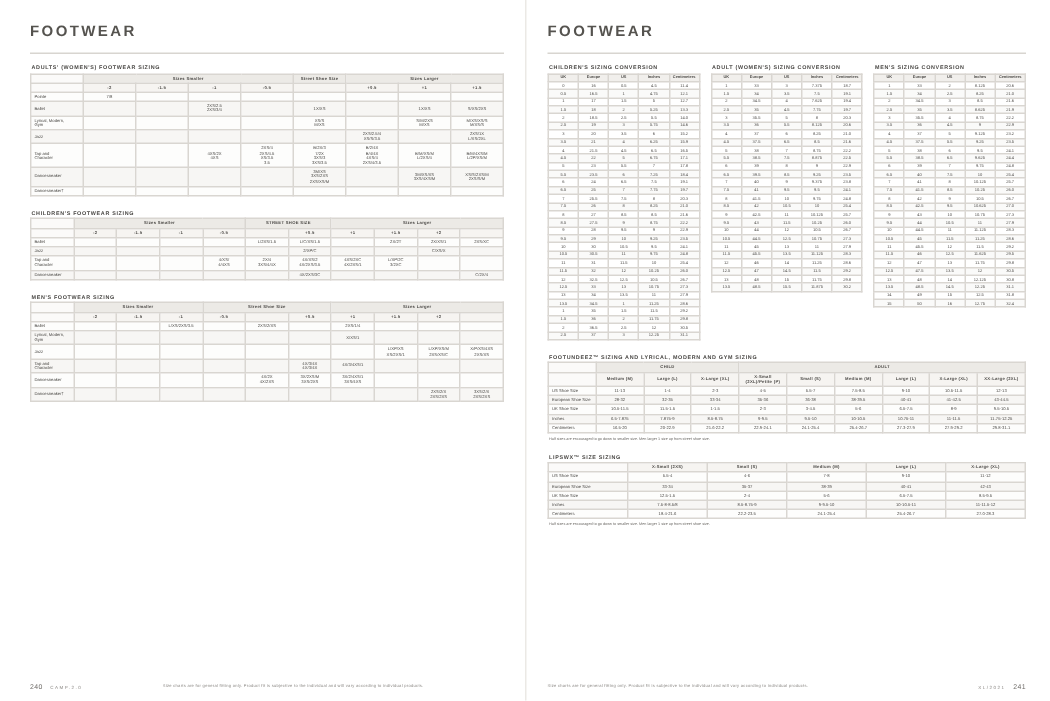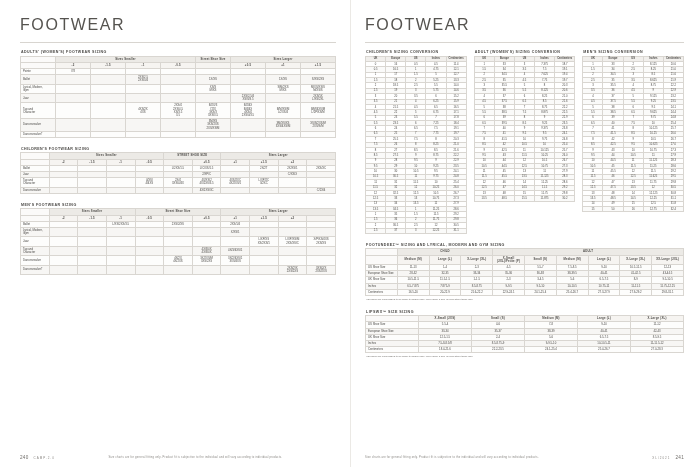--- a/index.html
+++ b/index.html
@@ -10,24 +10,24 @@
     font-family: "Liberation Sans", sans-serif;
     color: #3a3a38;
     overflow: hidden;
   }
   .spread { display:flex; width:700px; height:467px; }
   .page { position:relative; height:467px; }
   .page.left { width:350px; padding:16px 14px 0 20px; }
   .page.right { width:350px; padding:16px 16px 0 14px; border-left:1px solid #ebe9e5; }
 
   .page-title {
-    font-size: 16px;
+    font-size: 10px;
     letter-spacing: 1.6px;
     color: #55534f;
-    font-weight: 400;
+    font-weight: 700;
     margin: 0 0 8px 0;
   }
   .rule { height:1px; background:#d8d5d0; margin-bottom:7px; }
 
   .tbl-title {
     font-size: 3.6px;
     letter-spacing: .45px;
     color: #4a4845;
     font-weight: 700;
     margin: 0 0 1.5px 1px;

